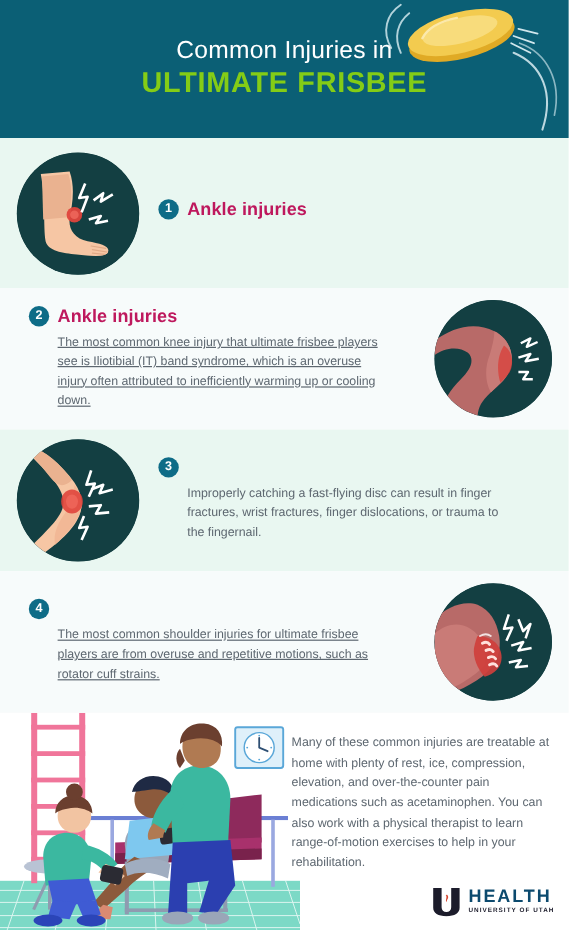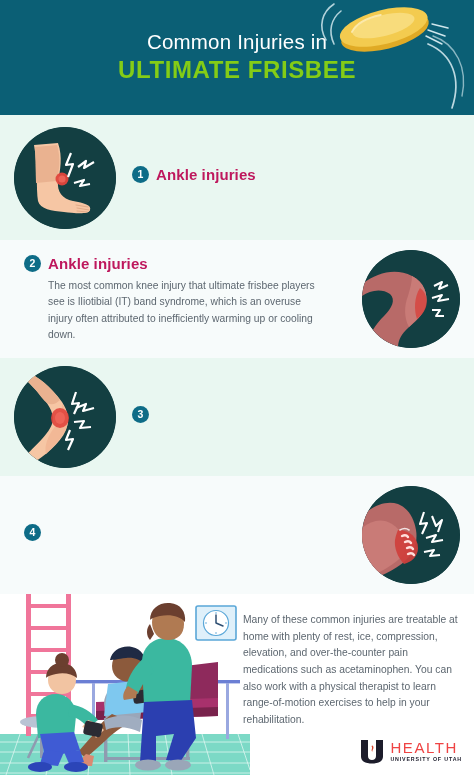--- a/index.html
+++ b/index.html
@@ -97,21 +97,21 @@
     font-weight:bold;
     letter-spacing:0.1px;
   }
   .sec-body {
     color:#5d6770;
     font-size:10.3px;
     line-height:1.58;
     max-width:292px;
     padding-left:24px;
   }
-  .row.reverse .sec-body { padding-left:24px; }
+  .row.reverse .sec-body { padding-left:24px;text-decoration:underline; }
 
   
   .bottom {
     position:relative;
     height:181px;
     background:#ffffff;
     overflow:hidden;
   }
   .bottom-ill { position:absolute; left:0; top:0; width:250px; height:181px; }
   .bottom-text {
@@ -124,23 +124,23 @@
   }
   .logo {
     position:absolute;
     right:12px; bottom:11px;
     display:flex; align-items:center; gap:6px;
     z-index:5;
   }
   .logo-mark { width:24px; height:25px; }
   .logo-text { line-height:1; }
   .logo-health {
-    color:#ef4444;
+    color:#0c4a6e;
     font-size:15px;
-    font-weight:normal;
+    font-weight:bold;
     letter-spacing:1.6px;
   }
   .logo-uofu {
     color:#1c1c2b;
     font-size:5.3px;
     font-weight:bold;
     letter-spacing:0.85px;
     margin-top:2px;
   }
 </style>
@@ -239,20 +239,21 @@
           <path d="M62 26 L58 38 L65 37 L60 48" stroke="#ffffff" stroke-width="2.2" fill="none" stroke-linejoin="round"></path>
           <path d="M62 42 L72 38 L69 45 L80 42" stroke="#ffffff" stroke-width="2.2" fill="none" stroke-linejoin="round"></path>
           <path d="M60 56 L70 55 L66 62 L77 61" stroke="#ffffff" stroke-width="2.2" fill="none" stroke-linejoin="round"></path>
           <path d="M56 64 L52 74 L59 73 L54 84" stroke="#ffffff" stroke-width="2.2" fill="none" stroke-linejoin="round"></path>
         </svg>
       </div>
       <div class="txtblock">
         <div class="head-row">
           <span class="badge">3</span>
         </div>
+        <div class="sec-body">Improperly catching a fast-flying disc can result in finger fractures, wrist fractures, finger dislocations, or trauma to the fingernail.</div>
       </div>
     </div>
   </div>
 
   <div class="sec sec-4">
     <div class="row reverse">
       <div class="circle-ill">
         <svg viewBox="0 0 98 98" width="98" height="98">
           <circle cx="49" cy="49" r="49" fill="#133f42"></circle>
           <path d="M0 30 C10 20 24 14 36 18 C46 22 52 32 54 44 C56 56 52 66 44 74 C34 84 16 92 0 96 Z" fill="#b86a68"></path>
@@ -263,20 +264,21 @@
           <path d="M62 26 L58 38 L65 37 L60 48" stroke="#ffffff" stroke-width="2.1" fill="none" stroke-linejoin="round"></path>
           <path d="M70 30 L74 40 L80 34 L76 46" stroke="#ffffff" stroke-width="2.1" fill="none" stroke-linejoin="round"></path>
           <path d="M64 52 L74 49 L70 56 L81 54" stroke="#ffffff" stroke-width="2.1" fill="none" stroke-linejoin="round"></path>
           <path d="M62 66 L72 64 L68 70 L78 69" stroke="#ffffff" stroke-width="2.1" fill="none" stroke-linejoin="round"></path>
         </svg>
       </div>
       <div class="txtblock">
         <div class="head-row">
           <span class="badge">4</span>
         </div>
+        <div class="sec-body">The most common shoulder injuries for ultimate frisbee players are from overuse and repetitive motions, such as rotator cuff strains.</div>
       </div>
     </div>
   </div>
 
   <div class="bottom">
 
     <div class="bottom-ill">
       <svg viewBox="0 0 250 181" width="250" height="181">
         <rect x="0" y="0" width="250" height="181" fill="#ffffff"></rect>
 

